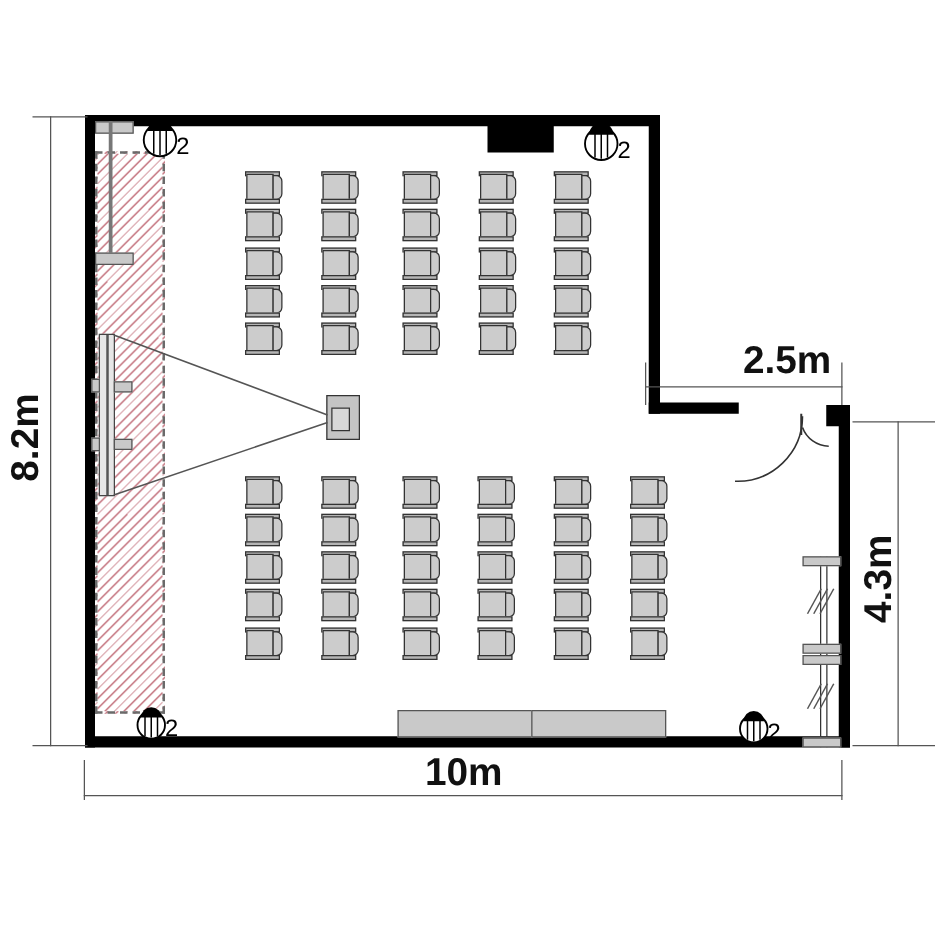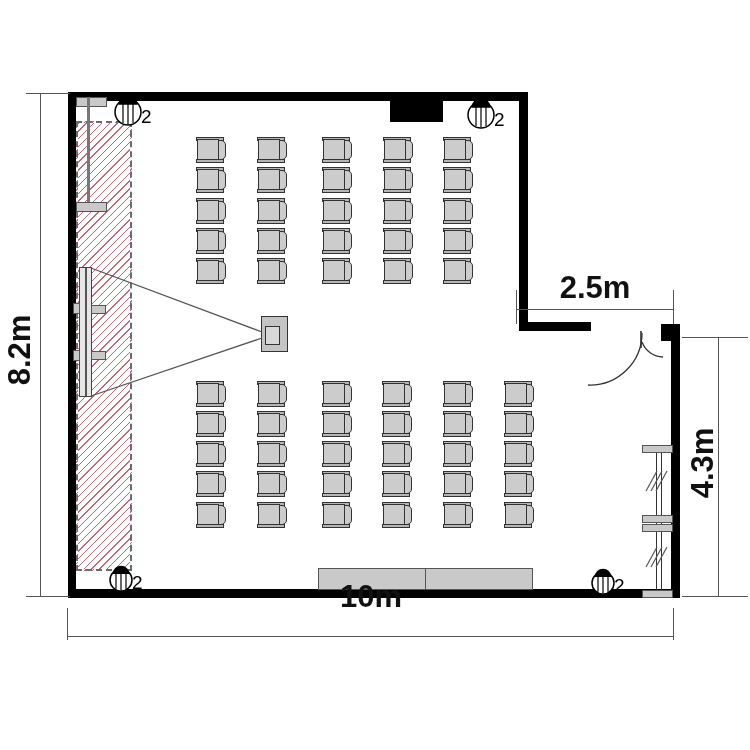--- a/index.html
+++ b/index.html
@@ -78,26 +78,26 @@
   <div class="graybar" style="left:642px;top:590px;width:31px;height:8px;"></div>
 
   <div class="dim" style="left:40px;top:93px;width:1px;height:504px;"></div>
   <div class="dim" style="left:26px;top:93px;width:44px;height:1px;"></div>
   <div class="dim" style="left:26px;top:596px;width:44px;height:1px;"></div>
   <div class="dim-label vert" style="left:-35px;top:333px;width:110px;">8.2m</div>
 
   <div class="dim" style="left:67px;top:636px;width:607px;height:1px;"></div>
   <div class="dim" style="left:67px;top:608px;width:1px;height:32px;"></div>
   <div class="dim" style="left:673px;top:608px;width:1px;height:32px;"></div>
-  <div class="dim-label" style="left:321px;top:580px;width:100px;text-align:center;">10m</div>
+  <div class="dim-label" style="left:321px;top:601px;width:100px;text-align:center;">10m</div>
 
   <div class="dim" style="left:516px;top:309px;width:158px;height:1px;"></div>
   <div class="dim" style="left:516px;top:290px;width:1px;height:34px;"></div>
   <div class="dim" style="left:673px;top:290px;width:1px;height:34px;"></div>
-  <div class="dim-label" style="left:525px;top:271px;width:140px;">2.5m</div>
+  <div class="dim-label" style="left:525px;top:271px;width:140px;text-align:right;">2.5m</div>
 
   <div class="dim" style="left:718px;top:337px;width:1px;height:260px;"></div>
   <div class="dim" style="left:682px;top:337px;width:66px;height:1px;"></div>
   <div class="dim" style="left:682px;top:596px;width:66px;height:1px;"></div>
   <div class="dim-label vert" style="left:648px;top:446px;width:110px;">4.3m</div>
 
   <svg id="overlay" viewBox="0 0 750 750" xmlns="http://www.w3.org/2000/svg">
     <path d="M 91 268 L 262 332" stroke="#555" stroke-width="1.3" fill="none"></path>
     <path d="M 91 396 L 262 338" stroke="#555" stroke-width="1.3" fill="none"></path>
     <path d="M 588 385 A 52 52 0 0 0 642 333" stroke="#333" stroke-width="1.3" fill="none"></path>

